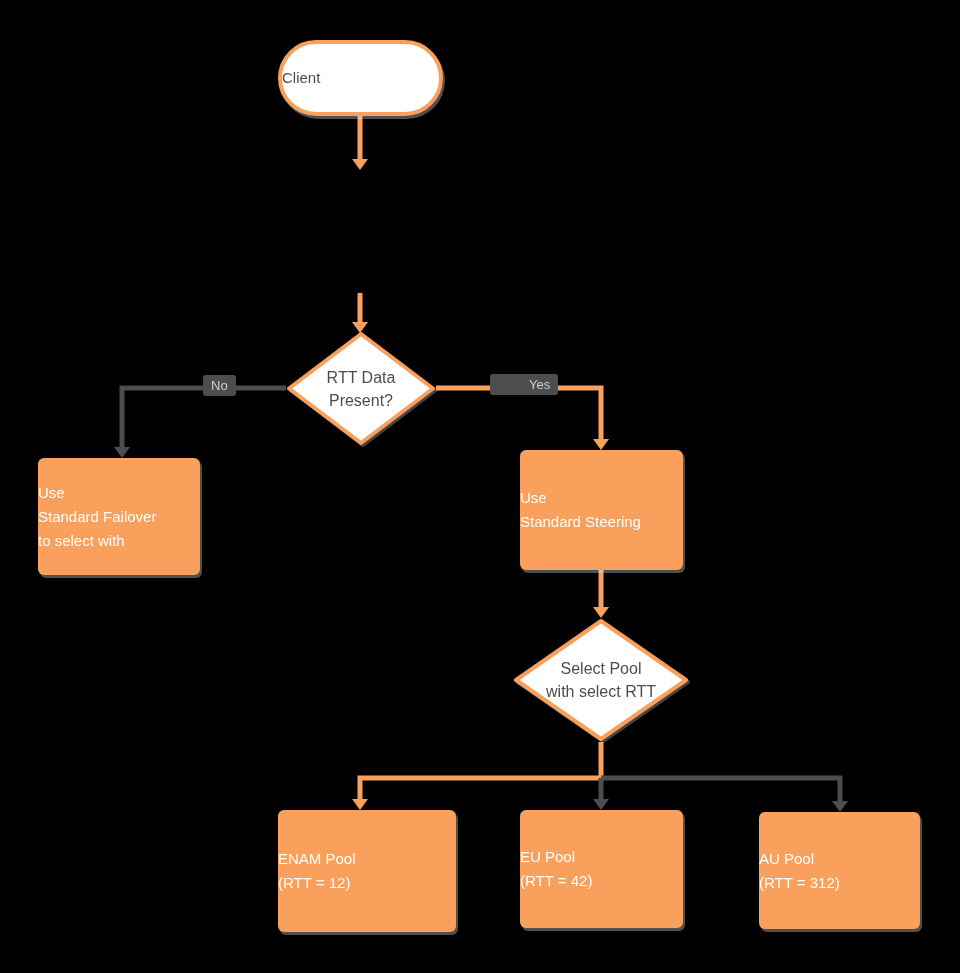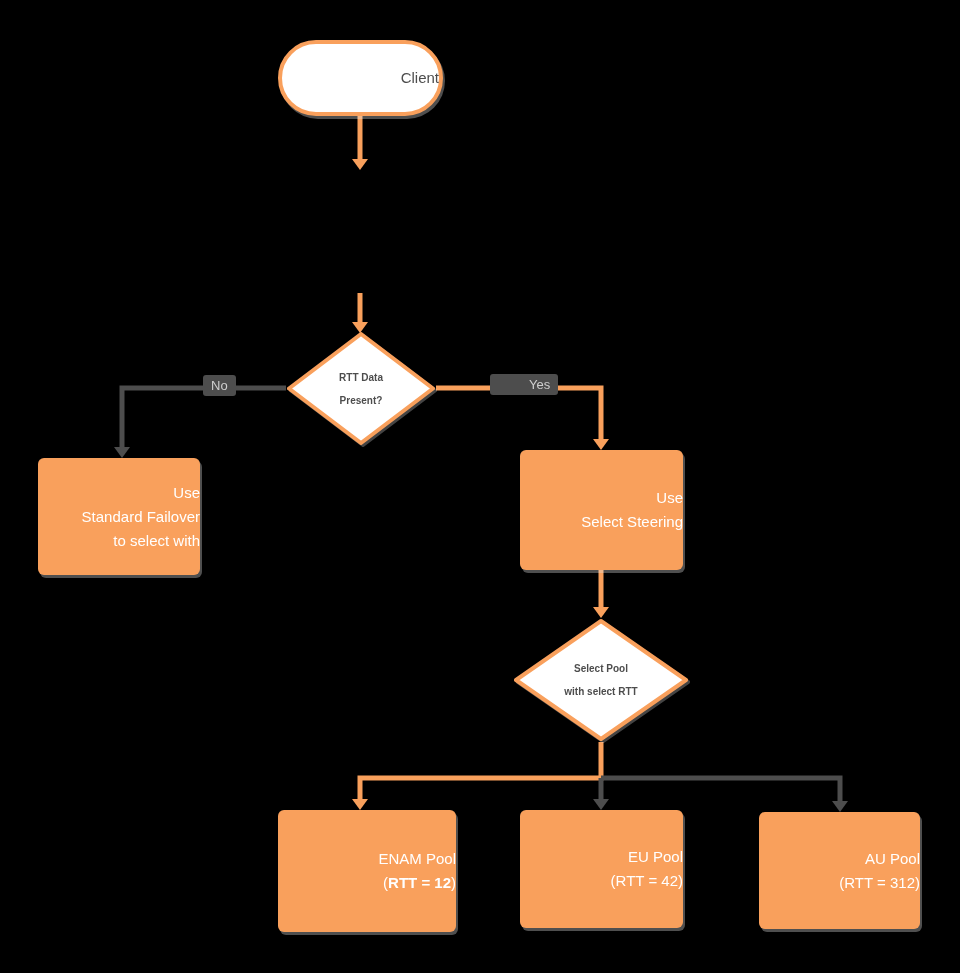--- a/index.html
+++ b/index.html
@@ -22,21 +22,21 @@
   svg.wires{position:absolute;left:0;top:0;pointer-events:none;}
   .stroke-orange{stroke:var(--orange);stroke-width:5;fill:none;}
   .stroke-gray{stroke:var(--dark_gray);stroke-width:5;fill:none;}
   .fill-orange{fill:var(--orange);stroke:none;}
   .fill-gray{fill:var(--dark_gray);stroke:none;}
 
   .node{
     position:absolute;
     display:flex;
     flex-direction:column;
-    align-items:flex-end;
+    align-items:flex-start;
     justify-content:center;
     text-align:center;
     font-size:15px;
     line-height:24px;
   }
   .box{
     background:var(--orange);
     color:var(--white);
     border-radius:6px;
     box-shadow:2px 3px 0 rgba(225,225,225,0.35);
@@ -50,34 +50,34 @@
   }
   .diamond{position:absolute;}
   .diamond svg{
     position:absolute;left:0;top:0;width:100%;height:100%;
     filter:drop-shadow(2px 2px 0 rgba(225,225,225,0.3));
   }
   .diamond .dlabel{
     position:absolute;inset:0;
     display:flex;flex-direction:column;justify-content:center;
     text-align:center;color:var(--text_dark);
-    font-size:10px;line-height:23px;font-weight:bold;
+    font-size:16px;line-height:23px;
   }
   .diamond polygon{fill:var(--white);stroke:var(--orange);stroke-width:4;stroke-linejoin:round;}
 
   .edge-badge{
     position:absolute;
     background:var(--dark_gray);
     color:#CFCFCF;
     font-size:13px;
     line-height:21px;
     padding:0 8px;
     border-radius:3px;
   }
-  b{font-weight:700;}
+  b{font-weight:400;}
 </style>
 </head>
 <body>
 
 <div class="canvas">
 
   <svg class="wires" width="960" height="973" viewBox="0 0 960 973">
     <g>
       <path class="stroke-orange" d="M360 116 V159"></path>
       <polygon class="fill-orange" points="352,159 368,159 360,170"></polygon>
@@ -131,21 +131,21 @@
   <div class="edge-badge" style="left:490px;top:374px;padding-left:39px;">Yes</div>
 
   <div class="node box" style="left:38px;top:458px;width:162px;height:117px;">
     <div>Use</div>
     <div>Standard Failover</div>
     <div>to select with</div>
   </div>
 
   <div class="node box" style="left:520px;top:450px;width:163px;height:120px;">
     <div>Use</div>
-    <div>Select Steering</div>
+    <div>Standard Steering</div>
   </div>
 
   <div class="diamond" style="left:513px;top:618px;width:176px;height:124px;">
     <svg viewBox="0 0 176 124" preserveAspectRatio="none">
       <polygon points="88,3 173,62 88,121 3,62" vector-effect="non-scaling-stroke"></polygon>
     </svg>
     <div class="dlabel">
       <div>Select Pool</div>
       <div>with select RTT</div>
     </div>

